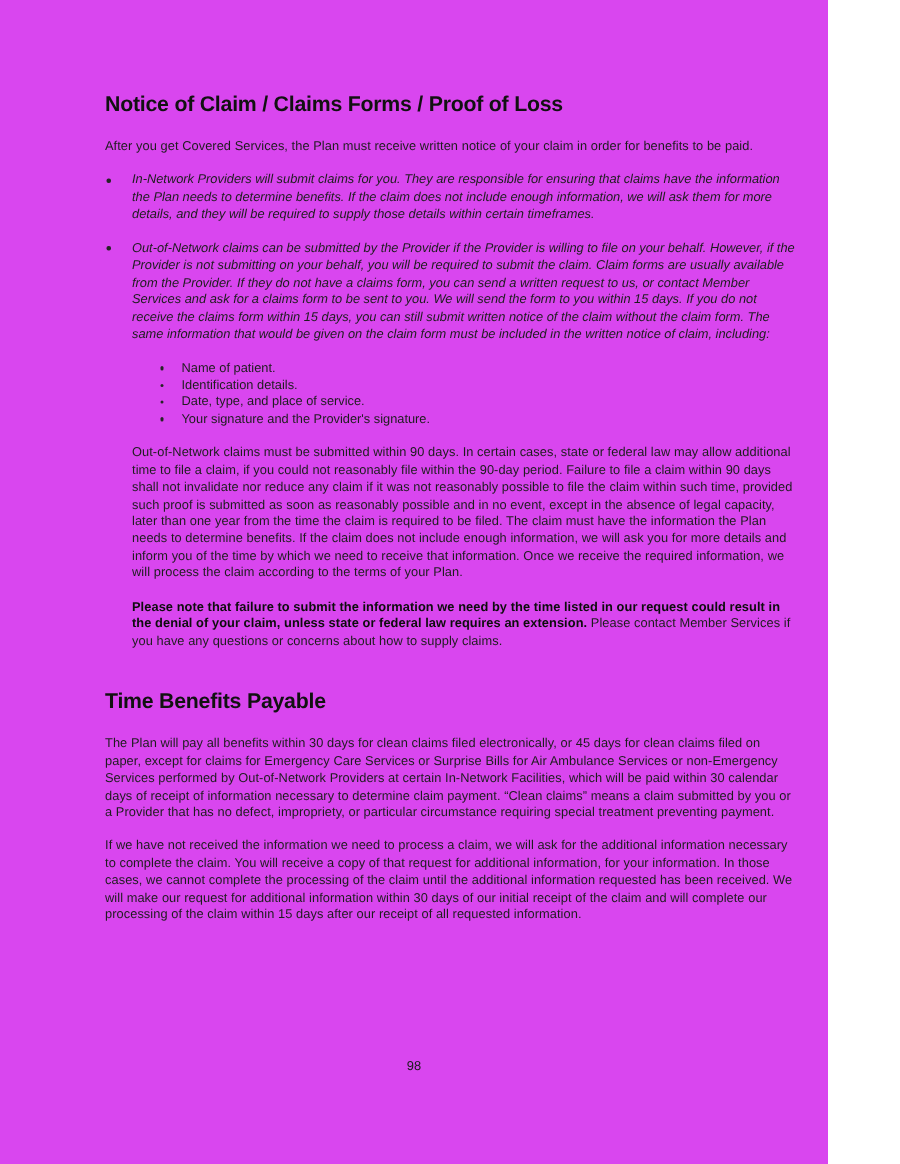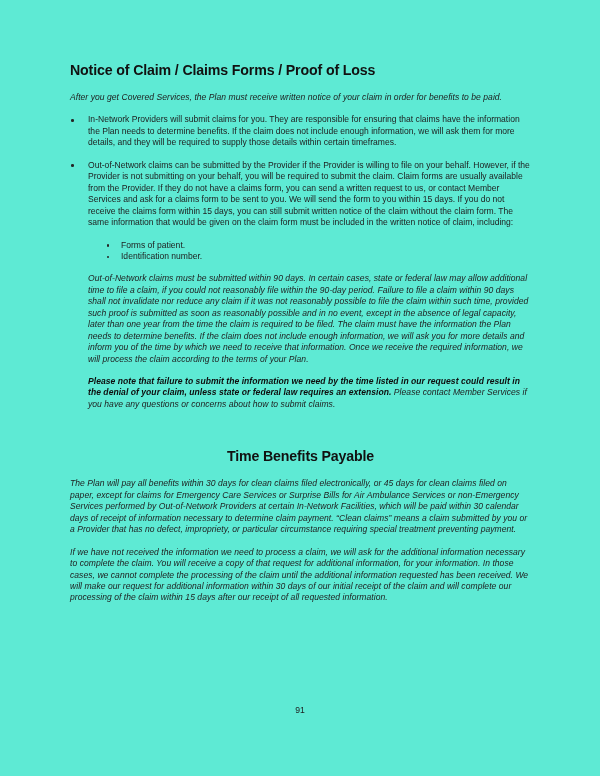--- a/index.html
+++ b/index.html
@@ -10,23 +10,23 @@
   body {
     width: 600px;
     height: 776px;
     font-family: "Liberation Sans", sans-serif;
     color: #1a1a1a;
     -webkit-font-smoothing: antialiased;
   }
 
   .page {
     position: relative;
-    width: 600px;
+    width: 552px;
     height: 776px;
-    background: #5eead4;
+    background: #d946ef;
     box-sizing: border-box;
     padding: 12px;
     overflow: hidden;
   }
 
   .content {
     position: absolute;
     left: 70px;
     top: 62px;
     width: 461px;
@@ -35,39 +35,38 @@
   h1.section-heading {
     font-size: 14.2px;
     font-weight: bold;
     letter-spacing: -0.15px;
     margin: 0 0 13px 0;
     line-height: 1.2;
     color: #111111;
   }
 
   h1.section-heading.second {
-    margin-top: 38px;
+    margin-top: 27px;
     margin-bottom: 13px;
-    text-align: center;
   }
 
   p.body-text {
     font-size: 8.55px;
     line-height: 11.45px;
     margin: 0 0 11px 0;
     text-align: left;
     color: #1d1d1d;
     letter-spacing: 0.005em;
-    font-style: italic;
   }
 
   ul.bullets {
     list-style: none;
     margin: 0;
     padding: 0;
+    font-style: italic;
   }
 
   ul.bullets > li {
     position: relative;
     padding-left: 18px;
     margin-bottom: 11px;
     font-size: 8.55px;
     line-height: 11.45px;
     color: #1d1d1d;
   }
@@ -145,35 +144,37 @@
 
     <p class="body-text">After you get Covered Services, the Plan must receive written notice of your claim in order for benefits to be paid.</p>
 
     <ul class="bullets">
       <li>In-Network Providers will submit claims for you.  They are responsible for ensuring that claims have the information the Plan needs to determine benefits.  If the claim does not include enough information, we will ask them for more details, and they will be required to supply those details within certain timeframes.</li>
       <li>Out-of-Network claims can be submitted by the Provider if the Provider is willing to file on your behalf.  However, if the Provider is not submitting on your behalf, you will be required to submit the claim.  Claim forms are usually available from the Provider.  If they do not have a claims form, you can send a written request to us, or contact Member Services and ask for a claims form to be sent to you. We will send the form to you within 15 days. If you do not receive the claims form within 15 days, you can still submit written notice of the claim without the claim form.  The same information that would be given on the claim form must be included in the written notice of claim, including:</li>
     </ul>
 
     <div class="sub-list-wrap">
       <ul class="sub-bullets">
-        <li>Forms of patient.</li>
-        <li>Identification number.</li>
+        <li>Name of patient.</li>
+        <li>Identification details.</li>
+        <li>Date, type, and place of service.</li>
+        <li>Your signature and the Provider's signature.</li>
       </ul>
     </div>
 
     <div class="indent-block">
       <p class="body-text">Out-of-Network claims must be submitted within 90 days.  In certain cases, state or federal law may allow additional time to file a claim, if you could not reasonably file within the 90-day period.  Failure to file a claim within 90 days shall not invalidate nor reduce any claim if it was not reasonably possible to file the claim within such time, provided such proof is submitted as soon as reasonably possible and in no event, except in the absence of legal capacity, later than one year from the time the claim is required to be filed.  The claim must have the information the Plan needs to determine benefits.  If the claim does not include enough information, we will ask you for more details and inform you of the time by which we need to receive that information.  Once we receive the required information, we will process the claim according to the terms of your Plan.</p>
 
       <p class="body-text">
-        <span class="emphasis">Please note that failure to submit the information we need by the time listed in our request could result in the denial of your claim, unless state or federal law requires an extension.</span><span>  Please contact Member Services if you have any questions or concerns about how to submit claims.</span>
+        <span class="emphasis">Please note that failure to submit the information we need by the time listed in our request could result in the denial of your claim, unless state or federal law requires an extension.</span><span>  Please contact Member Services if you have any questions or concerns about how to supply claims.</span>
       </p>
     </div>
 
     <h1 class="section-heading second">Time Benefits Payable</h1>
 
     <p class="body-text">The Plan will pay all benefits within 30 days for clean claims filed electronically, or 45 days for clean claims filed on paper, except for claims for Emergency Care Services or Surprise Bills for Air Ambulance Services or non-Emergency Services performed by Out-of-Network Providers at certain In-Network Facilities, which will be paid within 30 calendar days of receipt of information necessary to determine claim payment.  “Clean claims” means a claim submitted by you or a Provider that has no defect, impropriety, or particular circumstance requiring special treatment preventing payment.</p>
 
     <p class="body-text">If we have not received the information we need to process a claim, we will ask for the additional information necessary to complete the claim.  You will receive a copy of that request for additional information, for your information.  In those cases, we cannot complete the processing of the claim until the additional information requested has been received.  We will make our request for additional information within 30 days of our initial receipt of the claim and will complete our processing of the claim within 15 days after our receipt of all requested information.</p>
 
   </div>
 
-  <div class="page-number">91</div>
+  <div class="page-number">98</div>
 </div>
 
 </body></html>

